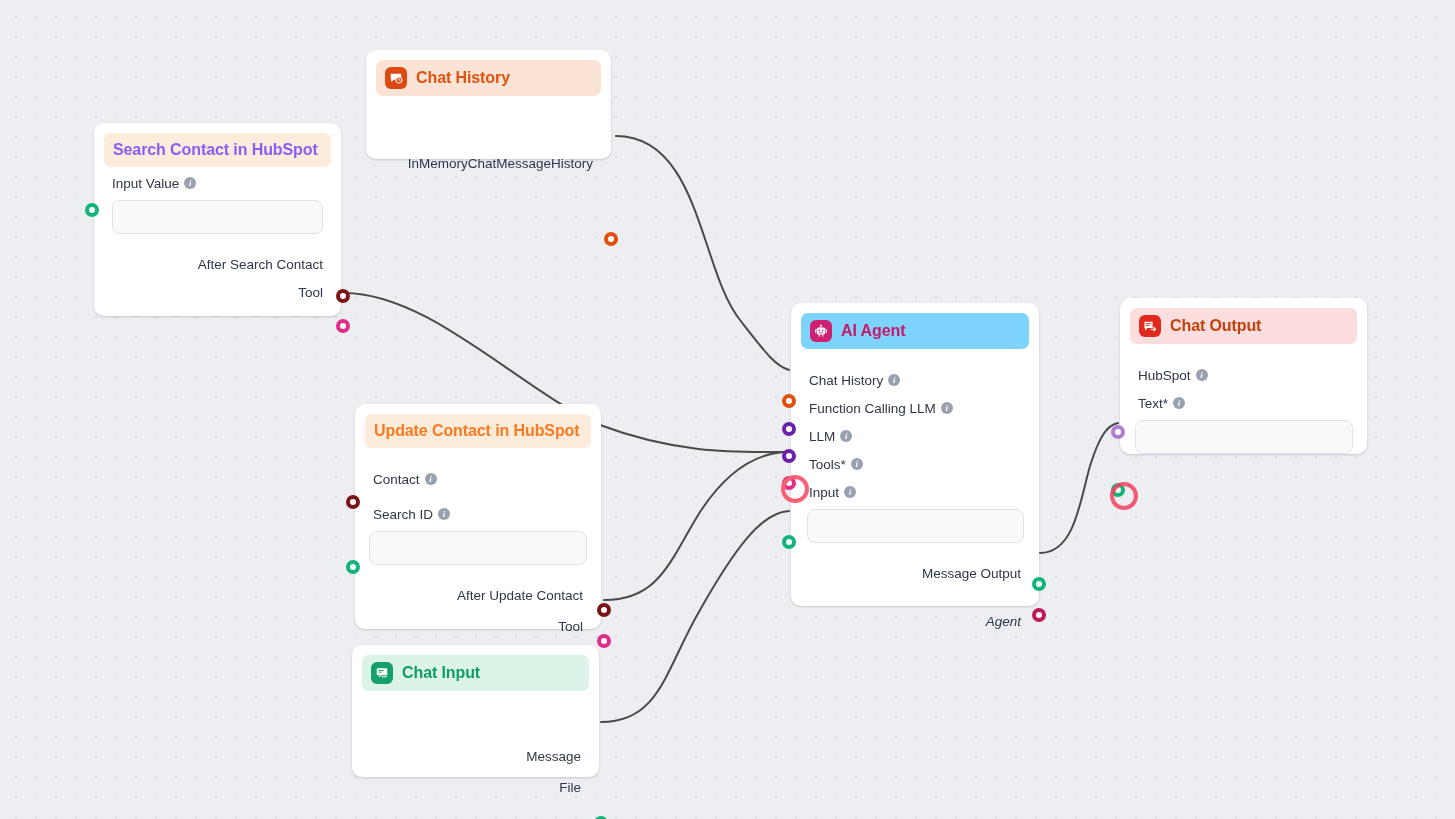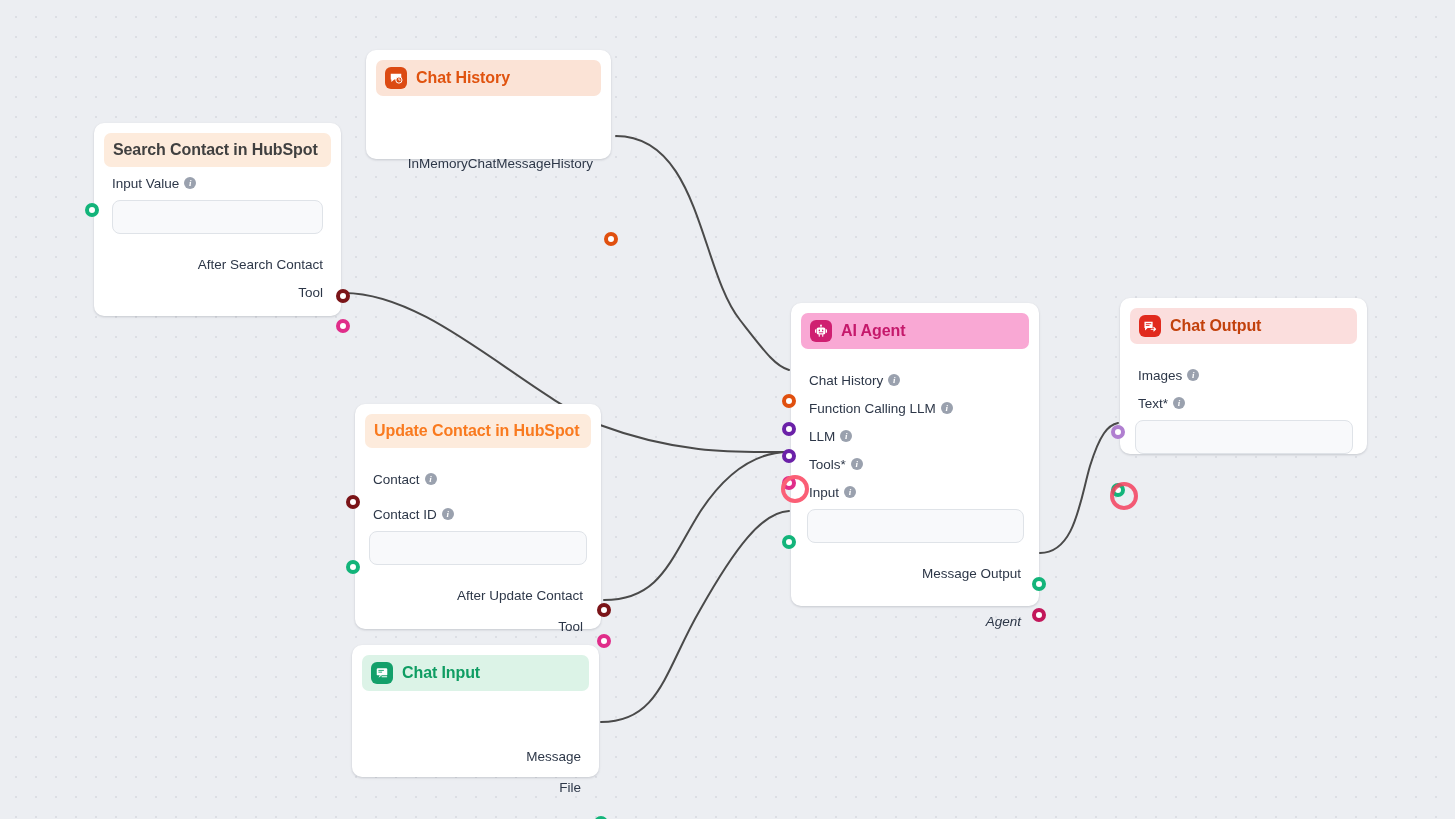--- a/index.html
+++ b/index.html
@@ -162,21 +162,21 @@
     <div class="node-body">
       <div class="row right" style="margin-top:57px;">
         <span class="row-label">InMemoryChatMessageHistory</span>
       </div>
       <span class="port" style="border-color:#e0500f; left:238px; top:79px;"></span>
     </div>
   </div>
 
   <div class="node" style="left:94px; top:123px; width:247px; height:193px;">
     <div class="node-header" style="background:#fdebdc; padding:8px 9px;">
-      <span class="node-title" style="color:#404040;">Search Contact in HubSpot</span>
+      <span class="node-title" style="color:#8b5cf6;">Search Contact in HubSpot</span>
     </div>
     <div class="node-body">
       <div class="row" style="margin-top:6px;">
         <span class="field-label">
           <span>Input Value</span>
           <span class="info-icon">i</span>
         </span>
       </div>
       <div style="margin:7px 18px 0 18px;">
         <div class="input-box"></div>
@@ -199,21 +199,21 @@
     </div>
     <div class="node-body">
       <div class="row" style="margin-top:21px;">
         <span class="field-label">
           <span>Contact</span>
           <span class="info-icon">i</span>
         </span>
       </div>
       <div class="row" style="margin-top:15px;">
         <span class="field-label">
-          <span>Contact ID</span>
+          <span>Search ID</span>
           <span class="info-icon">i</span>
         </span>
       </div>
       <div style="margin:7px 14px 0 14px;">
         <div class="input-box"></div>
       </div>
       <div class="row right" style="margin-top:20px;">
         <span class="row-label">After Update Contact</span>
       </div>
       <div class="row right" style="margin-top:11px;">
@@ -244,21 +244,21 @@
       </div>
       <div class="row right" style="margin-top:11px;">
         <span class="row-label">File</span>
       </div>
       <span class="port" style="border-color:#13b47a; left:242px; top:70px;"></span>
 
     </div>
   </div>
 
   <div class="node" style="left:791px; top:303px; width:248px; height:303px;">
-    <div class="node-header" style="background:#f9a8d4;">
+    <div class="node-header" style="background:#7dd3fc;">
       <span class="node-icon" style="background:#cf1f71;">
         <svg width="14" height="14" viewBox="0 0 24 24">
           <path d="M12 2v3" stroke="#ffffff" stroke-width="1.8" stroke-linecap="round"></path>
           <circle cx="12" cy="2.3" r="1.3" fill="#ffffff"></circle>
           <rect x="4.5" y="6" width="15" height="12" rx="3" fill="#ffffff"></rect>
           <rect x="8" y="9.5" width="2.3" height="3" rx="1" fill="#cf1f71"></rect>
           <rect x="13.7" y="9.5" width="2.3" height="3" rx="1" fill="#cf1f71"></rect>
           <path d="M9 15h6" stroke="#cf1f71" stroke-width="1.5" stroke-linecap="round"></path>
           <path d="M2.6 10v4M21.4 10v4" stroke="#ffffff" stroke-width="1.8" stroke-linecap="round"></path>
           <path d="M9 18v3M15 18v3" stroke="#ffffff" stroke-width="1.8" stroke-linecap="round"></path>
@@ -323,21 +323,21 @@
           <path d="M2.5 4.5h14v11H8l-4.5 4v-4h-1z" fill="#ffffff"></path>
           <path d="M5.5 8h8M5.5 11h5" stroke="#e12a1d" stroke-width="1.6" stroke-linecap="round"></path>
           <path d="M14 17.5h7M18.5 14.5l3 3-3 3" stroke="#ffffff" stroke-width="2" fill="none" stroke-linecap="round" stroke-linejoin="round"></path>
         </svg>
       </span>
       <span class="node-title" style="color:#c2410c;">Chat Output</span>
     </div>
     <div class="node-body">
       <div class="row" style="margin-top:21px;">
         <span class="field-label">
-          <span>Images</span>
+          <span>HubSpot</span>
           <span class="info-icon">i</span>
         </span>
       </div>
       <div class="row" style="margin-top:8px;">
         <span class="field-label">
           <span>Text*</span>
           <span class="info-icon">i</span>
         </span>
       </div>
       <div style="margin:7px 14px 0 15px;">

